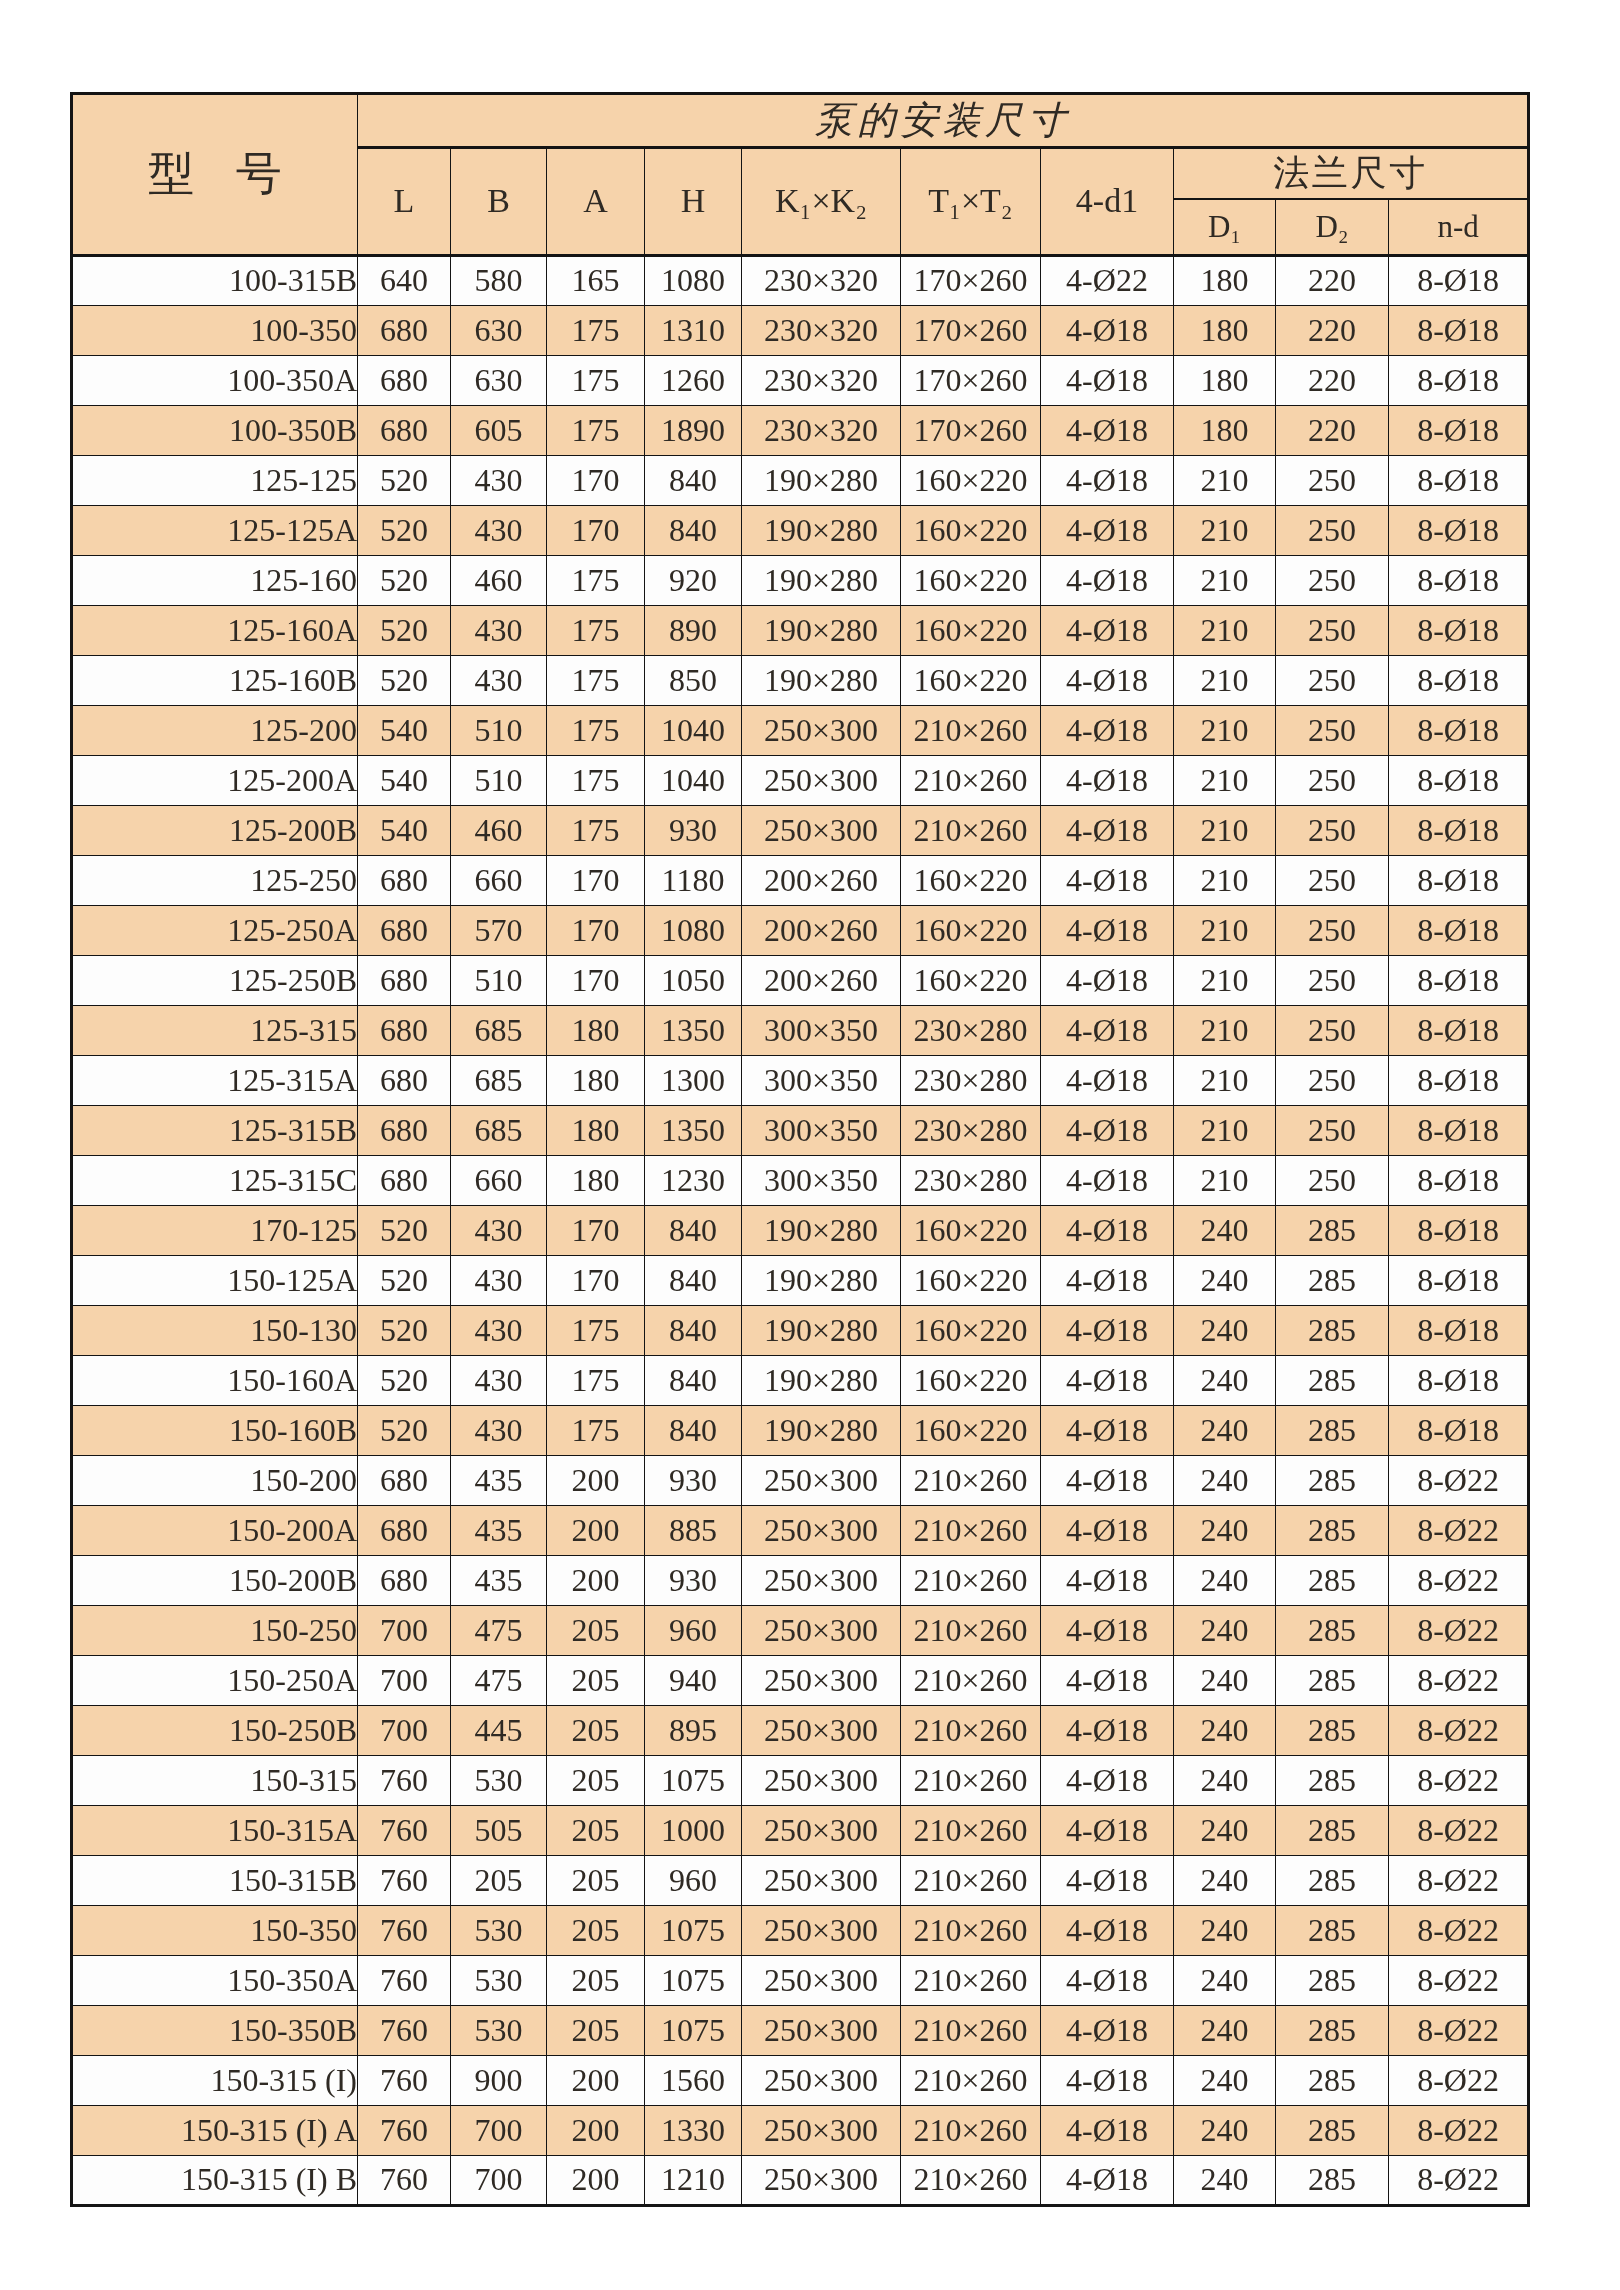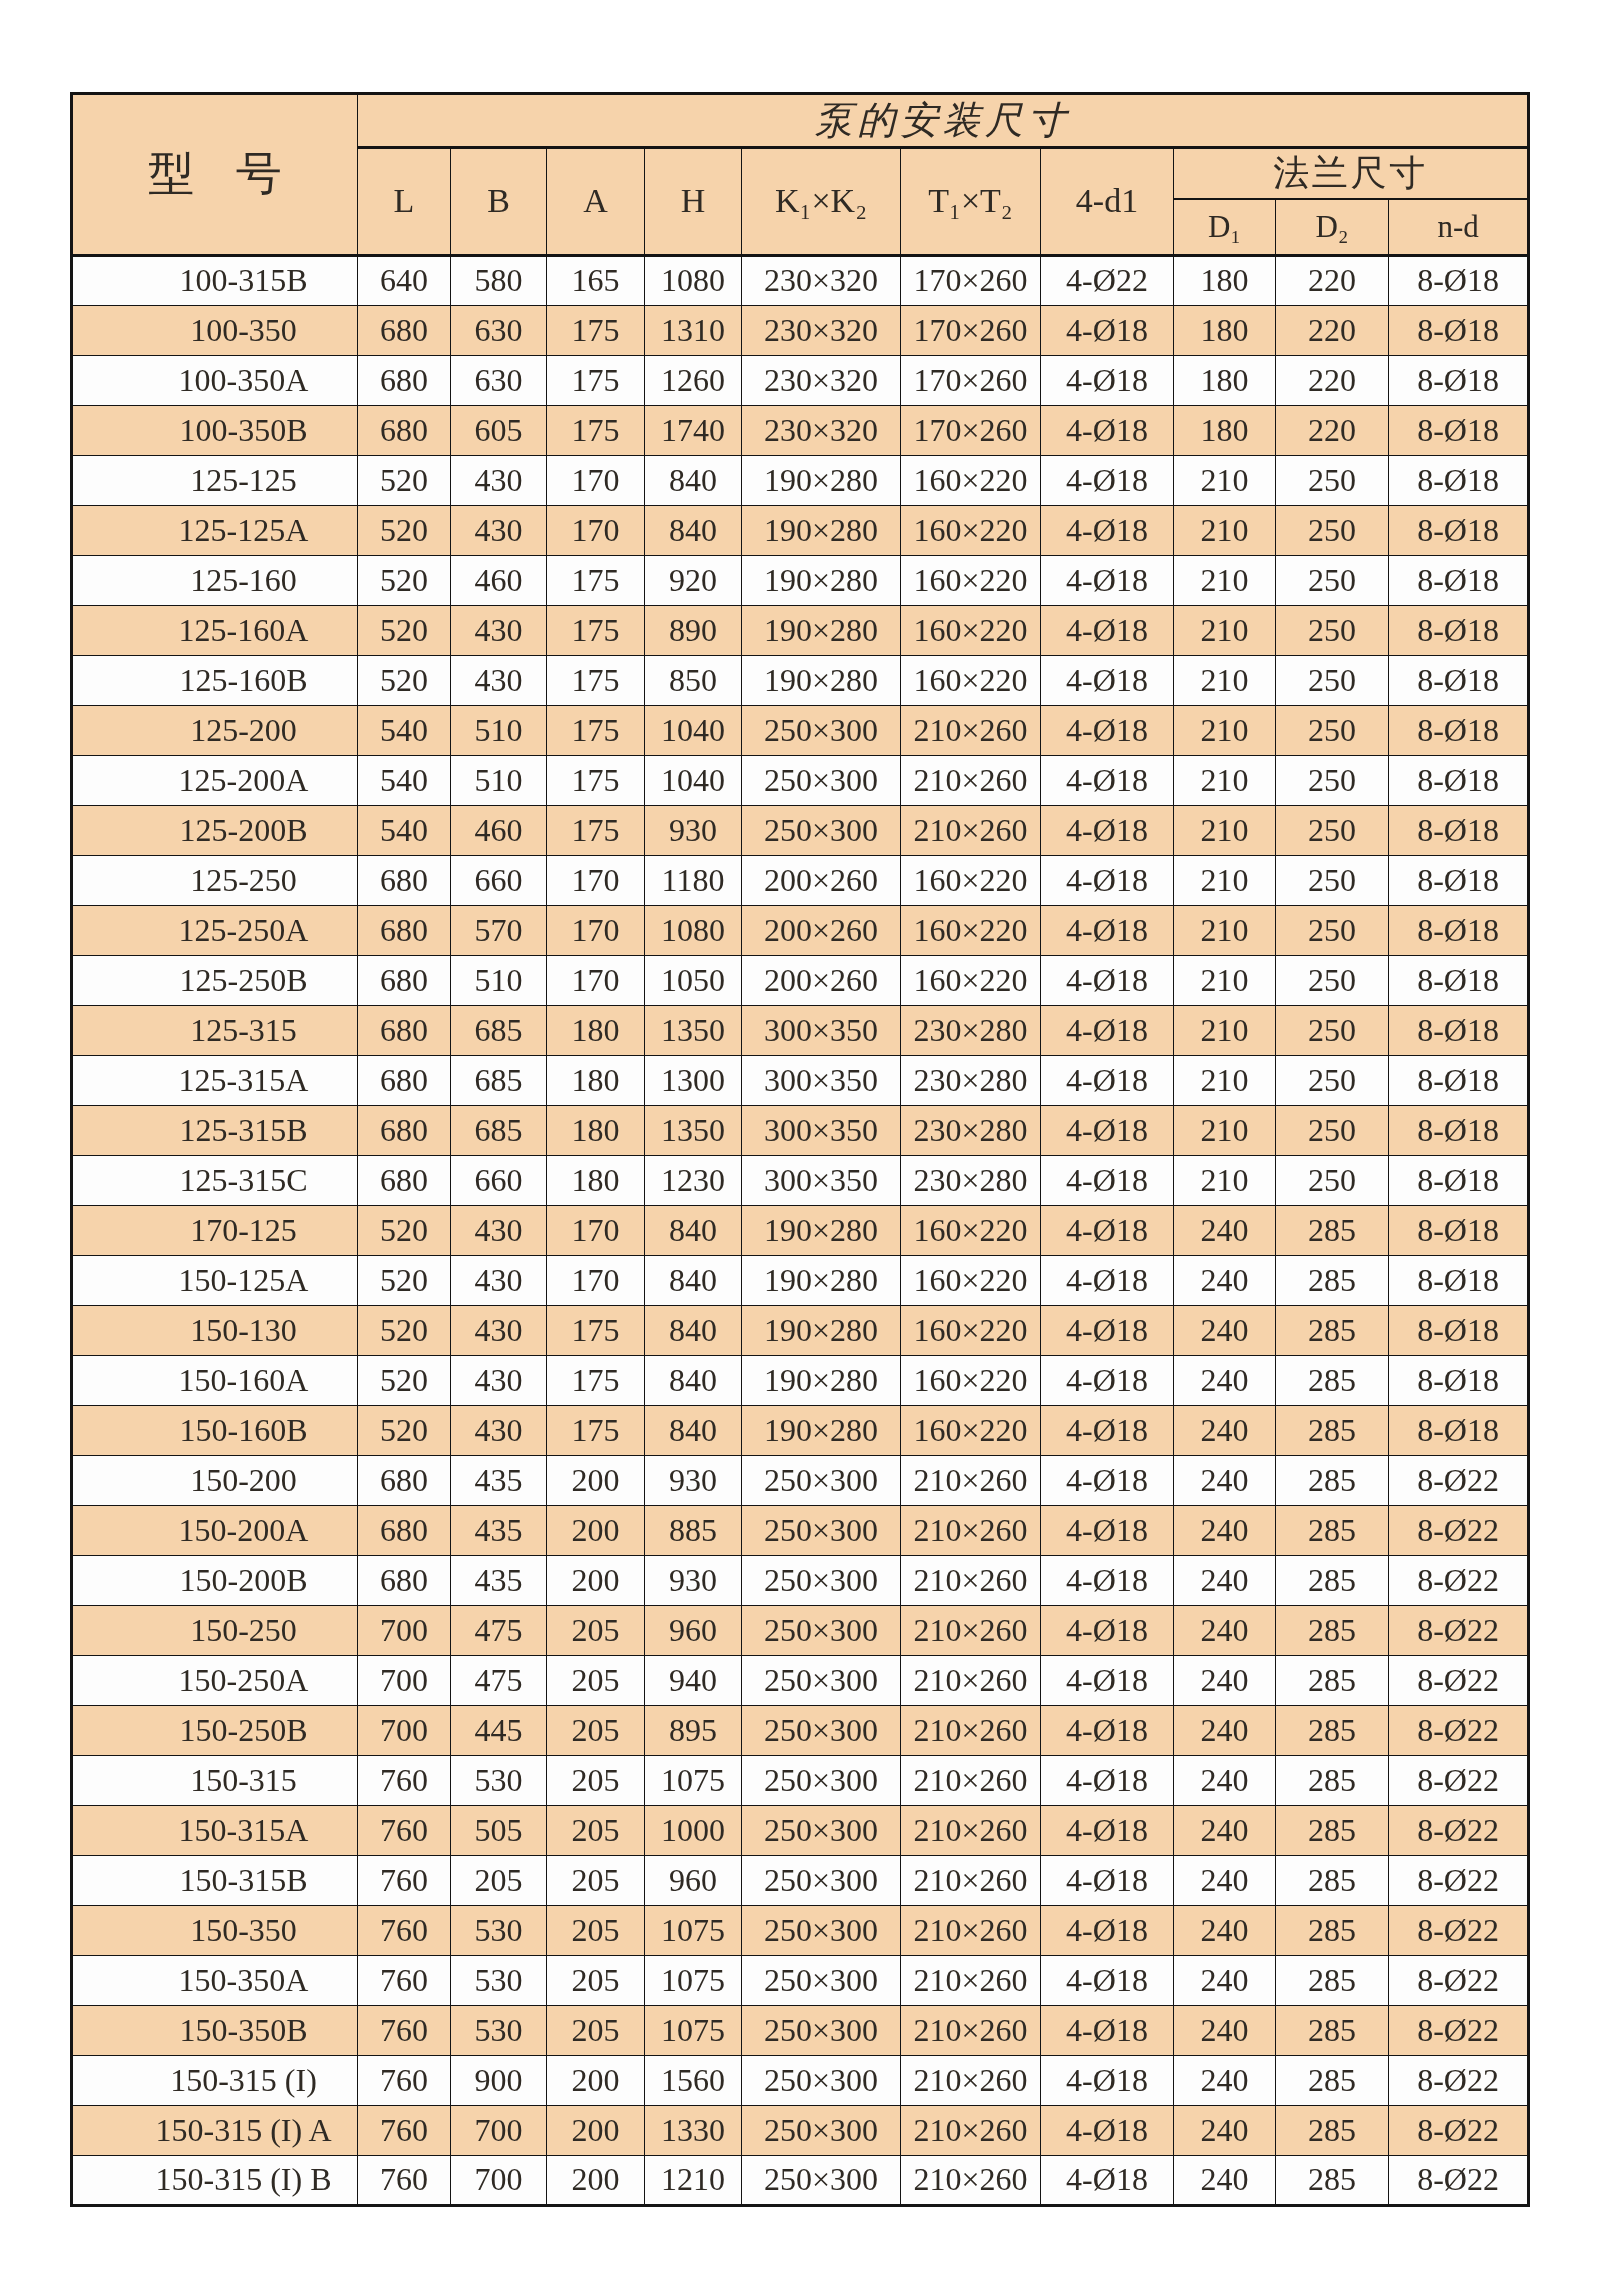--- a/index.html
+++ b/index.html
@@ -41,21 +41,21 @@
   tr.r-cols{height:51px;}
   tr.r-sub{height:56px;}
   .title-h{font-size:38px;letter-spacing:4.5px;border-bottom:3.6px solid var(--line);font-style:italic;}
   .model-h{font-size:46px;word-spacing:30px;border-bottom:3.6px solid var(--line);}
   tr.r-cols th.dim{font-size:34px;border-bottom:3.6px solid var(--line);}
   .flange-h{font-size:36px;letter-spacing:2.7px;border-bottom:2.7px solid var(--line);}
   tr.r-sub th{font-size:31px;border-bottom:3.6px solid var(--line);}
   tbody tr{height:50px;background:var(--row-bg);}
   tbody tr:nth-child(even){background:var(--row-alt);}
   tbody td{font-size:32px;}
-  tbody td.model{text-align:center;padding-left:57px;}
+  tbody td.model{text-align:right;padding-left:57px;}
 </style>
 </head>
 <body>
 
 <div class="sheet">
   <table>
     <colgroup>
       <col class="c0">
         <col class="c1">
         <col class="c2">
@@ -127,21 +127,21 @@
           <td>4-Ø18</td>
           <td>180</td>
           <td>220</td>
           <td>8-Ø18</td>
         </tr>
         <tr>
           <td class="model">100-350B</td>
           <td>680</td>
           <td>605</td>
           <td>175</td>
-          <td>1740</td>
+          <td>1890</td>
           <td>230×320</td>
           <td>170×260</td>
           <td>4-Ø18</td>
           <td>180</td>
           <td>220</td>
           <td>8-Ø18</td>
         </tr>
         <tr>
           <td class="model">125-125</td>
           <td>520</td>

